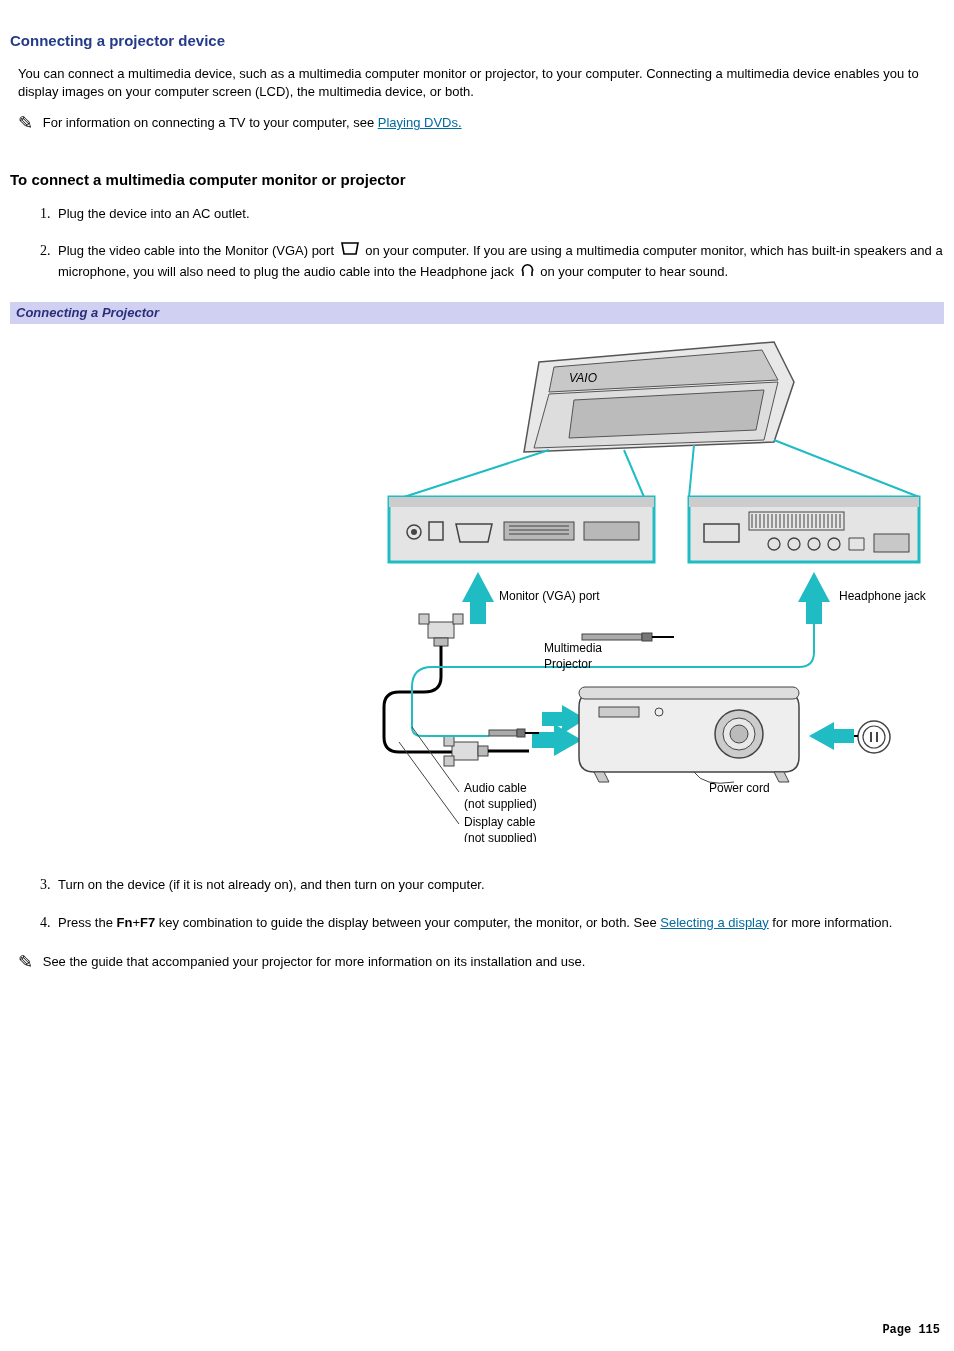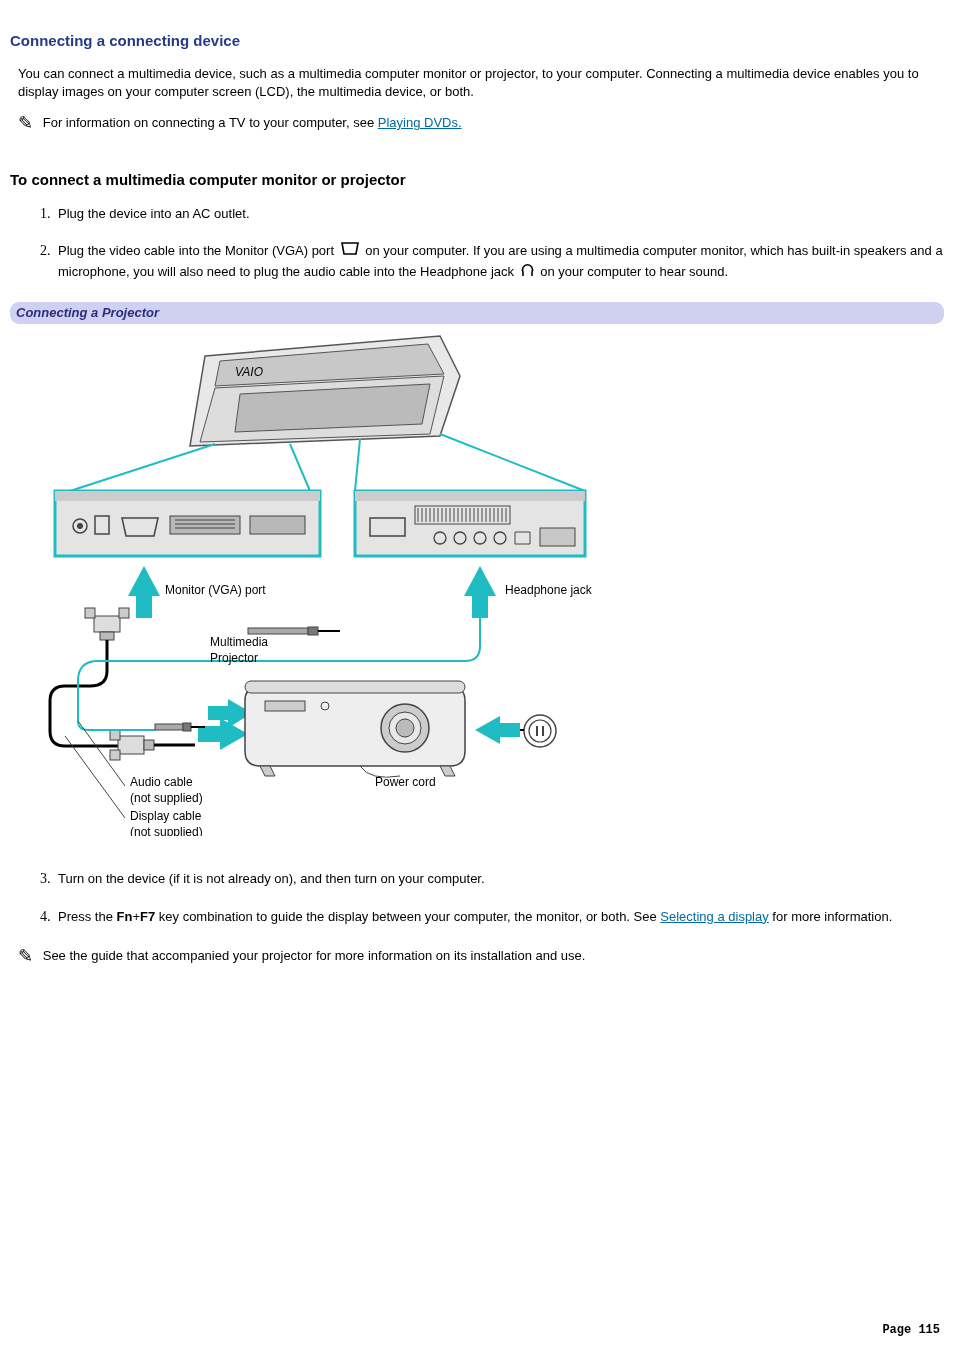--- a/index.html
+++ b/index.html
@@ -53,46 +53,45 @@
     margin: 0 2px;
   }
   .figure-title-bar {
     background: #d0d0f2;
     color: #2b2e7a;
     font-style: italic;
     font-weight: bold;
     padding: 2px 6px;
     margin: 10px 0 0 0;
     font-size: 13px;
-    border-radius: 9px;
   }
   .figure-holder {
-    text-align: left;
-    padding: 2px 0 20px 0;
+    text-align: right;
+    padding: 8px 0 20px 0;
   }
   .figure-holder svg { display: inline-block; }
   .fig-label {
     font-family: Verdana, Arial, sans-serif;
     font-size: 12px;
     fill: #000;
   }
   .page-footer {
     position: fixed;
     bottom: 12px;
     right: 14px;
     font-family: Liberation Mono, monospace;
     font-size: 12px;
     font-weight: bold;
   }
   .reg-mark { font-size: 9px; vertical-align: super; }
 </style>
 </head>
 <body>
 
-<h1 class="page-title">Connecting a connecting device</h1>
+<h1 class="page-title">Connecting a projector device</h1>
 
 <p>You can connect a multimedia device, such as a multimedia computer monitor or projector, to your computer. Connecting a multimedia device enables you to display images on your computer screen (LCD), the multimedia device, or both.</p>
 
 <p>
   <span class="note-icon">✎</span>
   <span>For information on connecting a TV to your computer, see </span>
   <a href="#" class="link">Playing DVDs.</a>
 </p>
 
 <p class="sub-heading">To connect a multimedia computer monitor or projector</p>

